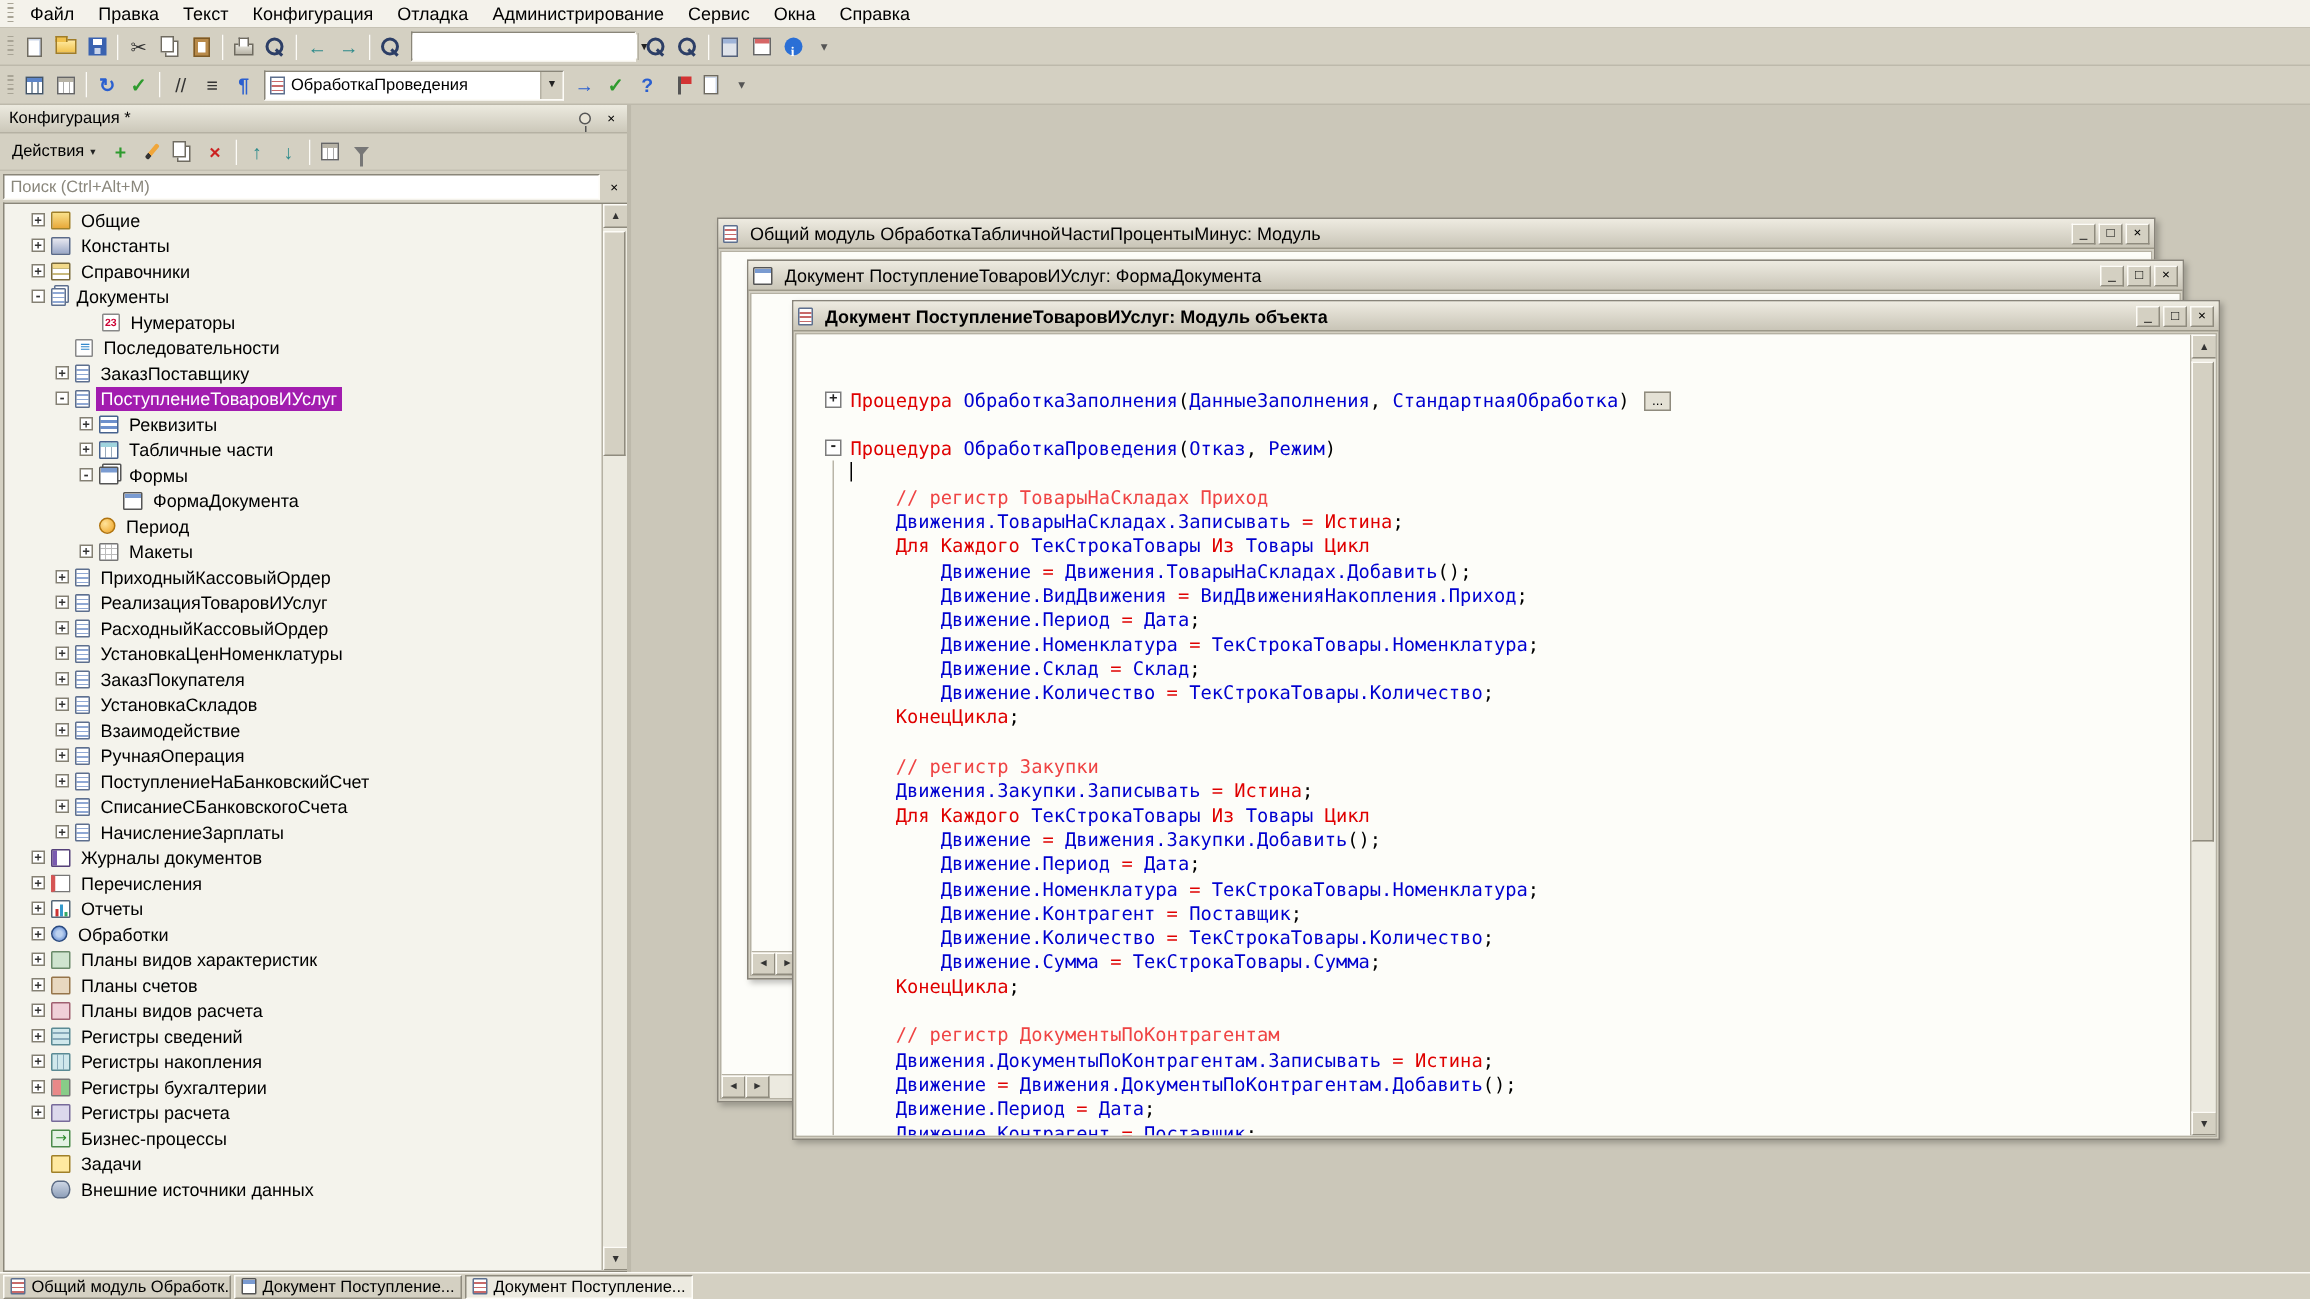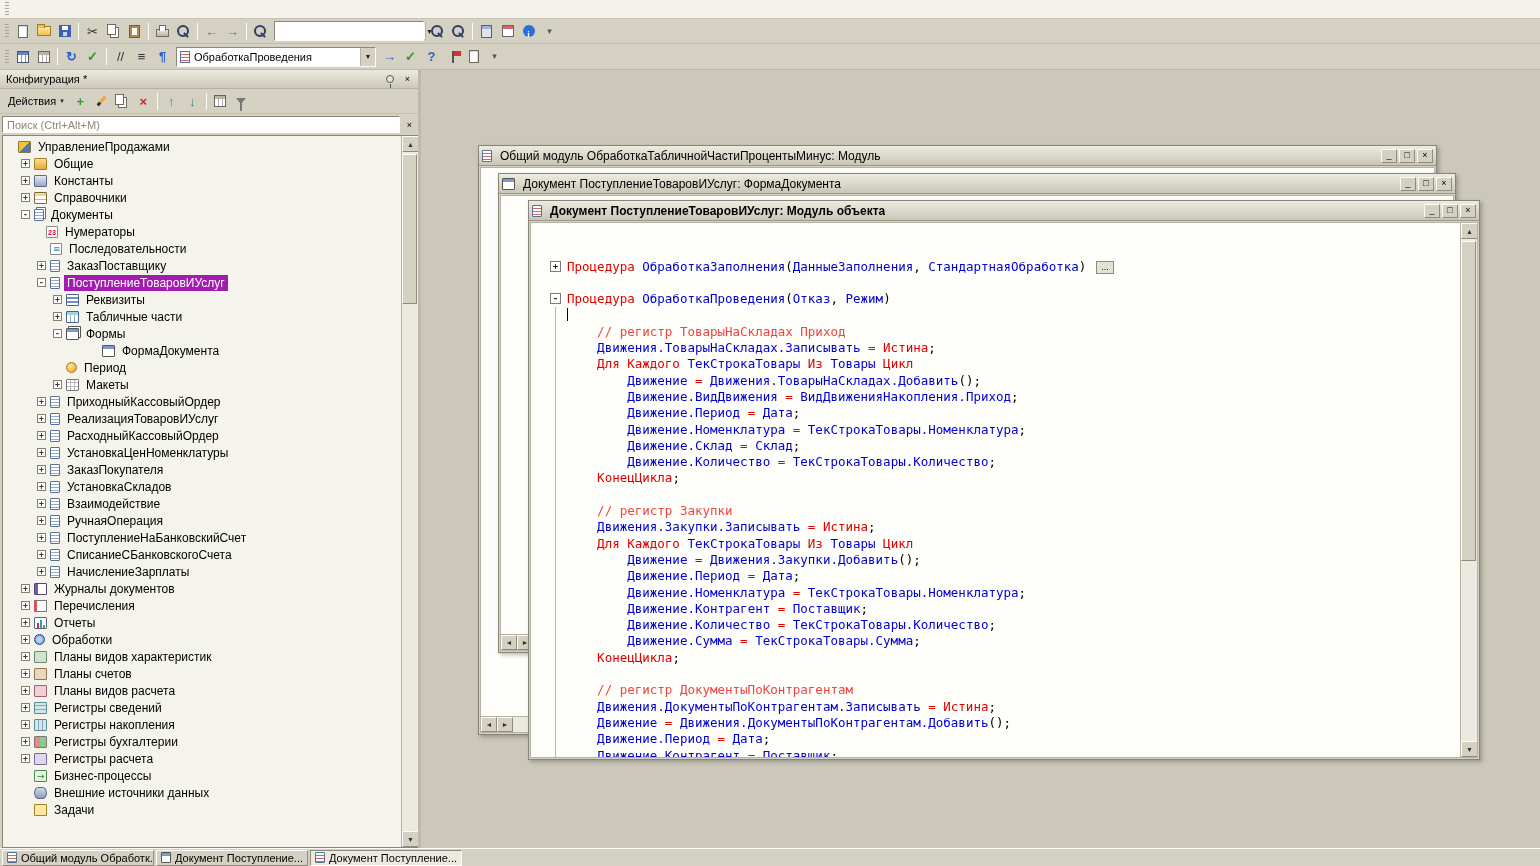--- a/index.html
+++ b/index.html
@@ -135,20 +135,31 @@
   .ttab.active{border-color:#8f8b7e #fdfcf7 #fdfcf7 #8f8b7e;background:#eceae0}
   .ttab .ti{width:10px;height:11px;margin-right:0}
 </style>
 </head>
 <body>
 
 <div>
 
   <div class="menubar">
     <span class="grip"></span>
+    <span style="display:flex;align-items:center">
+        <span class="menu-item">Файл</span>
+        <span class="menu-item">Правка</span>
+        <span class="menu-item">Текст</span>
+        <span class="menu-item">Конфигурация</span>
+        <span class="menu-item">Отладка</span>
+        <span class="menu-item">Администрирование</span>
+        <span class="menu-item">Сервис</span>
+        <span class="menu-item">Окна</span>
+        <span class="menu-item">Справка</span>
+      </span>
   </div>
 
   <div class="toolbar tb1">
     <span class="grip"></span>
     <span style="display:flex;align-items:center">
         <button class="tbtn">
           <span class="ki k-page"></span>
         </button>
         <button class="tbtn">
           <span class="ki k-folder"></span>
@@ -309,46 +320,41 @@
               <span class="ki k-funnel"></span>
             </button>
           </span>
       </div>
       <div class="searchrow">
         <input placeholder="Поиск (Ctrl+Alt+M)" style="">
         <button class="phbtn">×</button>
       </div>
       <div class="treewrap">
         <div class="tree">
-            <div class="trow" style="padding-left: 2px;">
-              <span class="texp empty"></span>
-              <span class="ti t-root"></span>
-              <span class="tlabel">УправлениеПродажами</span>
-            </div>
             <div class="trow" style="padding-left: 18px;">
               <span class="texp">+</span>
               <span class="ti t-comm"></span>
               <span class="tlabel">Общие</span>
             </div>
             <div class="trow" style="padding-left: 18px;">
               <span class="texp">+</span>
               <span class="ti t-const"></span>
               <span class="tlabel">Константы</span>
             </div>
             <div class="trow" style="padding-left: 18px;">
               <span class="texp">+</span>
               <span class="ti t-cat"></span>
               <span class="tlabel">Справочники</span>
             </div>
             <div class="trow" style="padding-left: 18px;">
               <span class="texp">-</span>
               <span class="ti t-docs"></span>
               <span class="tlabel">Документы</span>
             </div>
-            <div class="trow" style="padding-left: 30px; text-align: right;">
+            <div class="trow" style="padding-left: 52px; text-align: right;">
               <span class="texp empty"></span>
               <span class="ti t-num"></span>
               <span class="tlabel">Нумераторы</span>
             </div>
             <div class="trow" style="padding-left: 34px;">
               <span class="texp empty"></span>
               <span class="ti t-seq"></span>
               <span class="tlabel">Последовательности</span>
             </div>
             <div class="trow" style="padding-left: 34px;">
@@ -369,21 +375,21 @@
             <div class="trow" style="padding-left: 50px;">
               <span class="texp">+</span>
               <span class="ti t-tab"></span>
               <span class="tlabel">Табличные части</span>
             </div>
             <div class="trow" style="padding-left: 50px;">
               <span class="texp">-</span>
               <span class="ti t-forms"></span>
               <span class="tlabel">Формы</span>
             </div>
-            <div class="trow" style="padding-left: 66px; margin-left: 20px;">
+            <div class="trow" style="padding-left: 66px;">
               <span class="texp empty"></span>
               <span class="ti t-form"></span>
               <span class="tlabel">ФормаДокумента</span>
             </div>
             <div class="trow" style="padding-left: 50px;">
               <span class="texp empty"></span>
               <span class="ti t-cmd"></span>
               <span class="tlabel">Период</span>
             </div>
             <div class="trow" style="padding-left: 50px;">
@@ -501,27 +507,27 @@
               <span class="ti t-cr"></span>
               <span class="tlabel">Регистры расчета</span>
             </div>
             <div class="trow" style="padding-left: 18px;">
               <span class="texp empty"></span>
               <span class="ti t-bp"></span>
               <span class="tlabel">Бизнес-процессы</span>
             </div>
             <div class="trow" style="padding-left: 18px;">
               <span class="texp empty"></span>
+              <span class="ti t-task"></span>
+              <span class="tlabel">Задачи</span>
+            </div>
+            <div class="trow" style="padding-left: 18px;">
+              <span class="texp empty"></span>
               <span class="ti t-ext"></span>
               <span class="tlabel">Внешние источники данных</span>
-            </div>
-            <div class="trow" style="padding-left: 18px;">
-              <span class="texp empty"></span>
-              <span class="ti t-task"></span>
-              <span class="tlabel">Задачи</span>
             </div>
           </div>
         <div class="vscroll">
           <button class="sbtn">▲</button>
           <div class="strack">
             <div class="sthumb" style="top:2px;height:150px"></div>
           </div>
           <button class="sbtn">▼</button>
         </div>
       </div>

